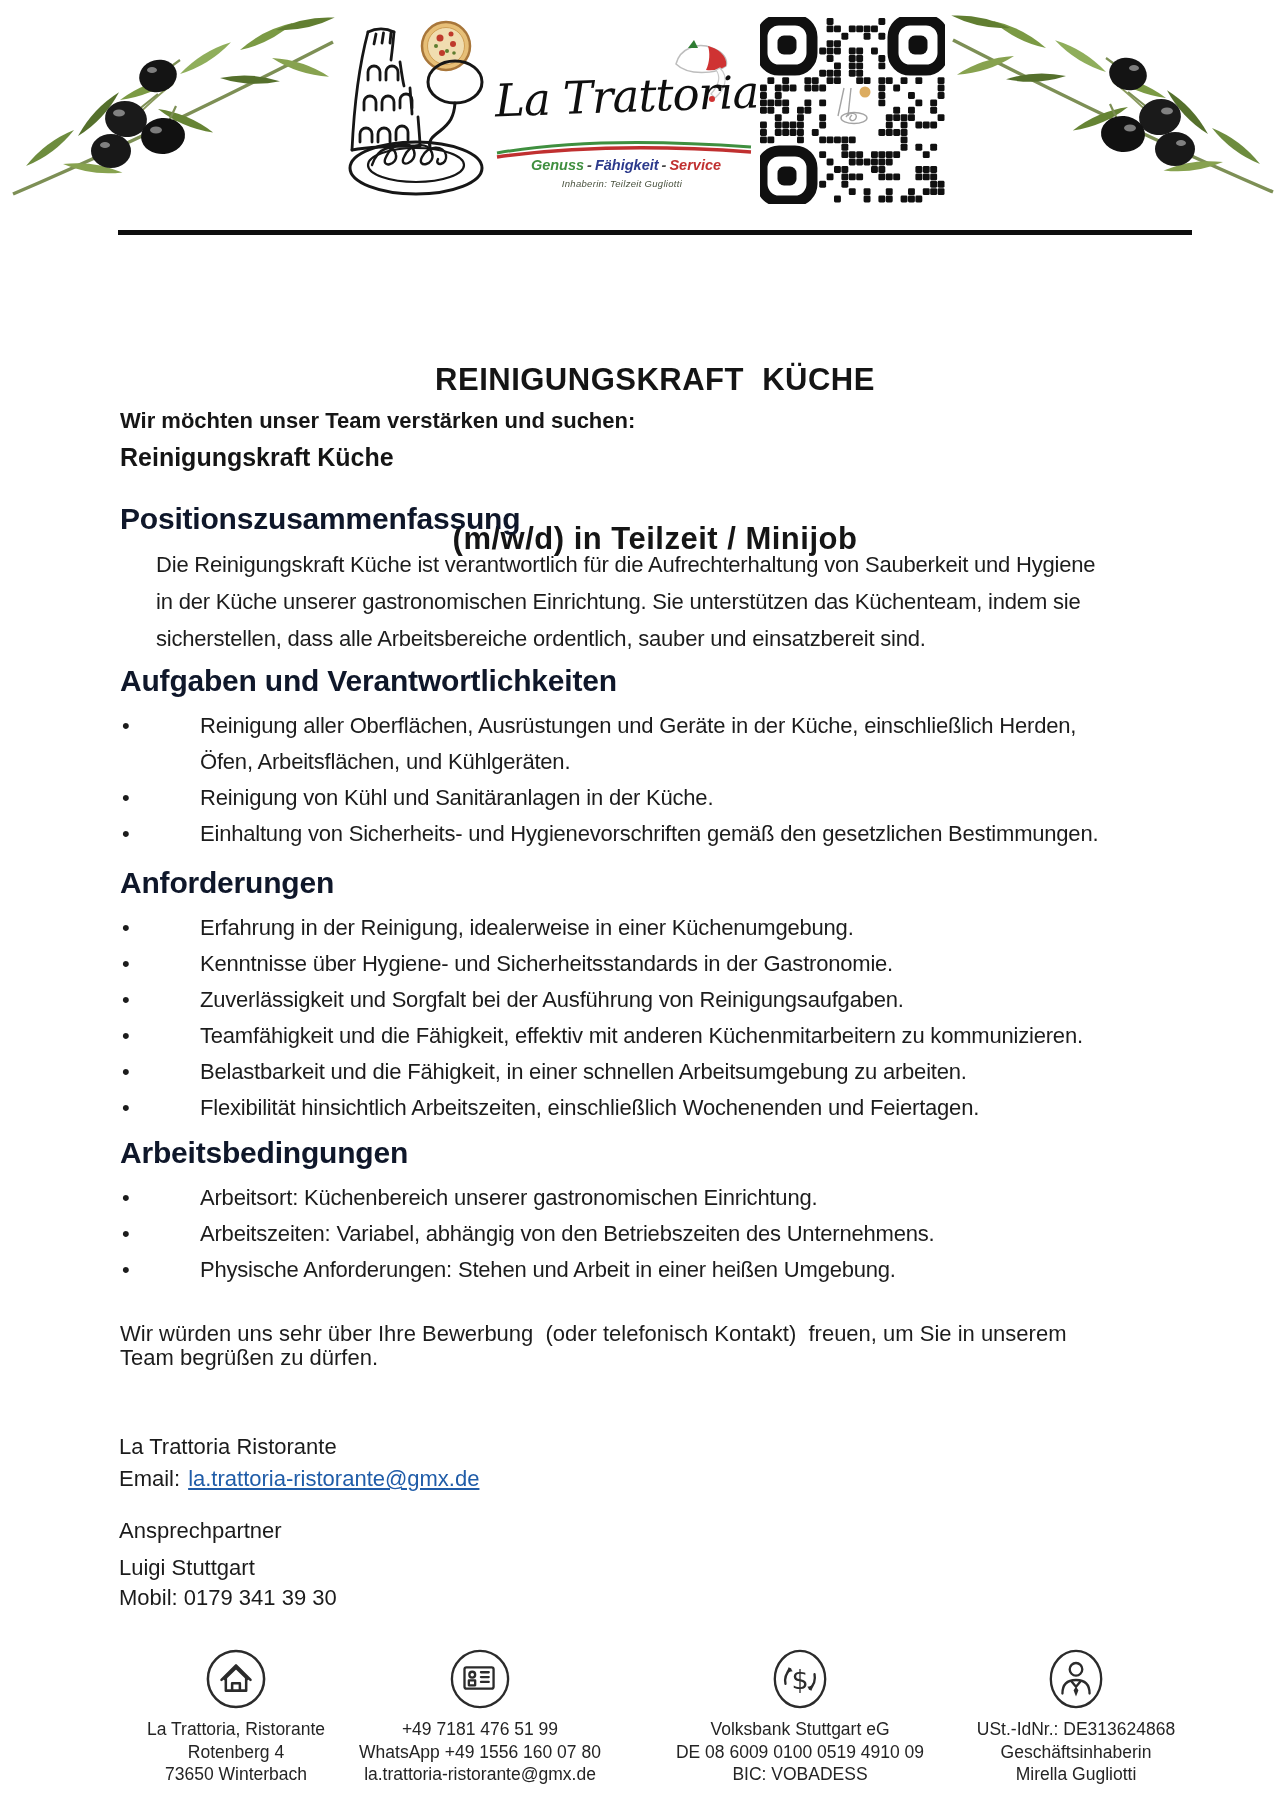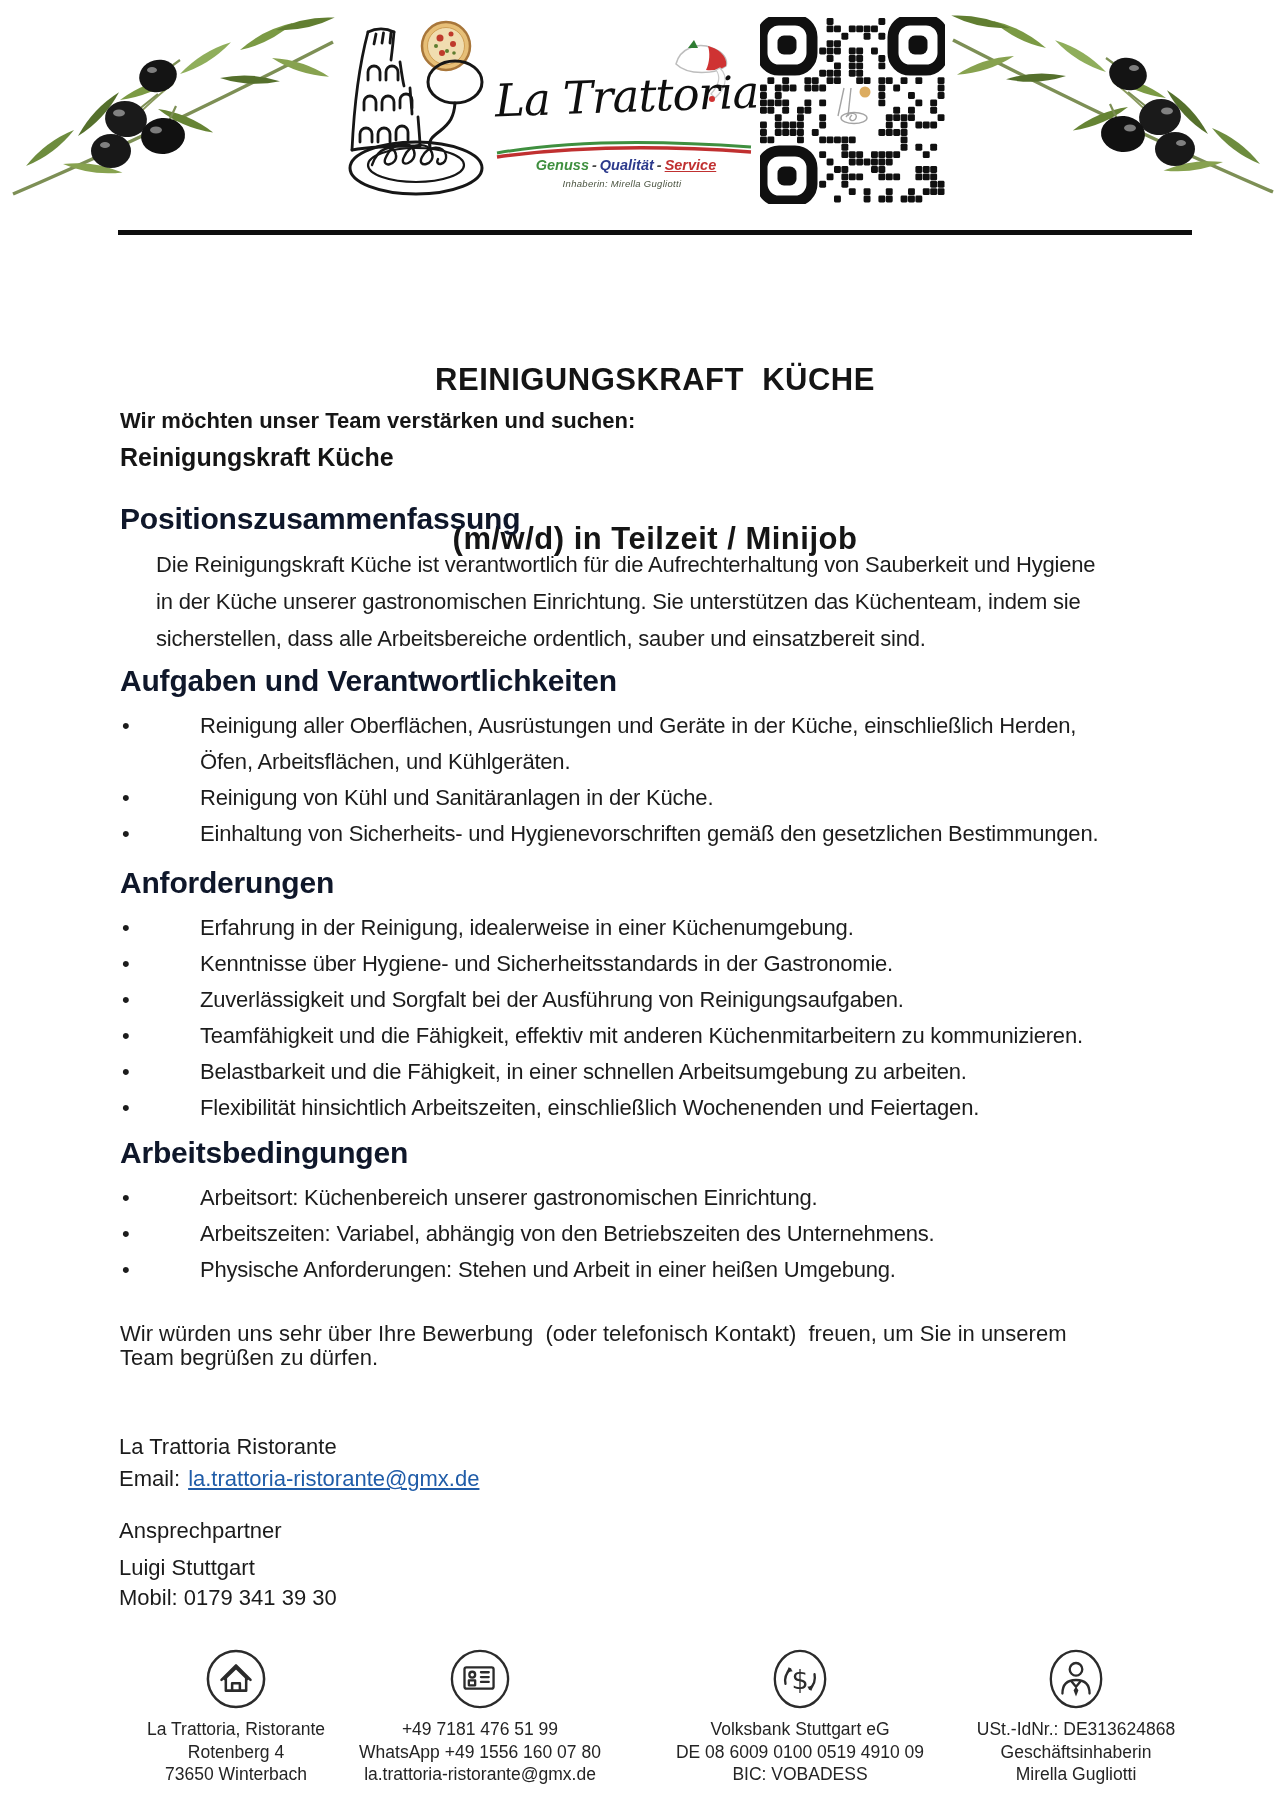--- a/index.html
+++ b/index.html
@@ -7,21 +7,21 @@
         font-family:"Liberation Sans","DejaVu Sans",sans-serif;color:#1b1b1b;overflow:hidden;}
   .abs{position:absolute;}
 
   
   .brand-script{left:495px;top:70px;width:256px;text-align:center;
     font-family:"DejaVu Serif",serif;font-style:italic;font-size:45px;color:#0f0f0f;
     transform:rotate(-2deg);letter-spacing:-1px;white-space:nowrap;}
   .brand-tagline{left:494px;top:157px;width:256px;text-align:center;
     font-size:14.5px;font-weight:bold;font-style:italic;white-space:nowrap;}
   .brand-tagline .sep{color:#444;margin:0 3px;}
-  .tg-green{color:#3f8f3f;margin-left:8px;} .tg-navy{color:#2c3a8c;} .tg-red{color:#c03030;text-decoration:underline;}
+  .tg-green{color:#3f8f3f;margin-left:8px;} .tg-navy{color:#2c3a8c;} .tg-red{color:#c03030;}
   .brand-owner{left:494px;top:178px;width:256px;text-align:center;
     font-size:9.5px;font-style:italic;color:#49523f;letter-spacing:.3px;}
 
   
   .divider{left:118px;top:230px;width:1074px;height:5px;background:#0e0e0e;}
   .title{left:118px;top:247px;width:1074px;text-align:center;font-size:31px;font-weight:700;
          line-height:53px;letter-spacing:.5px;white-space:pre-wrap;color:#151515;}
 
   
   .lead{left:120px;top:408px;font-size:22px;font-weight:700;color:#161616;}
@@ -133,23 +133,23 @@
   </svg>
 
   <div class="abs brand-script">La Trattoria</div>
 
   <svg class="abs" style="left:494px;top:138px" width="260" height="24" viewBox="0 0 260 24" fill="none">
     <path d="M3 15 C70 3 150 1 257 9" stroke="#3f8f3f" stroke-width="3"></path>
     <path d="M3 19 C75 9 160 7 257 14" stroke="#c03030" stroke-width="3.5"></path>
   </svg>
 
   <div class="abs brand-tagline">
-    <span class="tg-green">Genuss</span><span class="sep">-</span><span class="tg-navy">Qualität</span><span class="sep">-</span><span class="tg-red">Service</span>
-  </div>
-  <div class="abs brand-owner">Inhaberin: Mirella Gugliotti</div>
+    <span class="tg-green">Genuss</span><span class="sep">-</span><span class="tg-navy">Fähigkeit</span><span class="sep">-</span><span class="tg-red">Service</span>
+  </div>
+  <div class="abs brand-owner">Inhaberin: Teilzeit Gugliotti</div>
 
   <div class="abs" style="left:760px;top:17px;width:185px;height:187px" id="qr"><svg width="185" height="187" viewBox="0 0 185 185">
         <rect x="66.6" y="0.0" width="6.9" height="6.9" rx="1.4" fill="#101010"></rect>
         <rect x="118.4" y="0.0" width="6.9" height="6.9" rx="1.4" fill="#101010"></rect>
         <rect x="66.6" y="7.4" width="6.9" height="6.9" rx="1.4" fill="#101010"></rect>
         <rect x="74.0" y="7.4" width="6.9" height="6.9" rx="1.4" fill="#101010"></rect>
         <rect x="88.8" y="7.4" width="6.9" height="6.9" rx="1.4" fill="#101010"></rect>
         <rect x="96.2" y="7.4" width="6.9" height="6.9" rx="1.4" fill="#101010"></rect>
         <rect x="103.6" y="7.4" width="6.9" height="6.9" rx="1.4" fill="#101010"></rect>
         <rect x="111.0" y="7.4" width="6.9" height="6.9" rx="1.4" fill="#101010"></rect>

